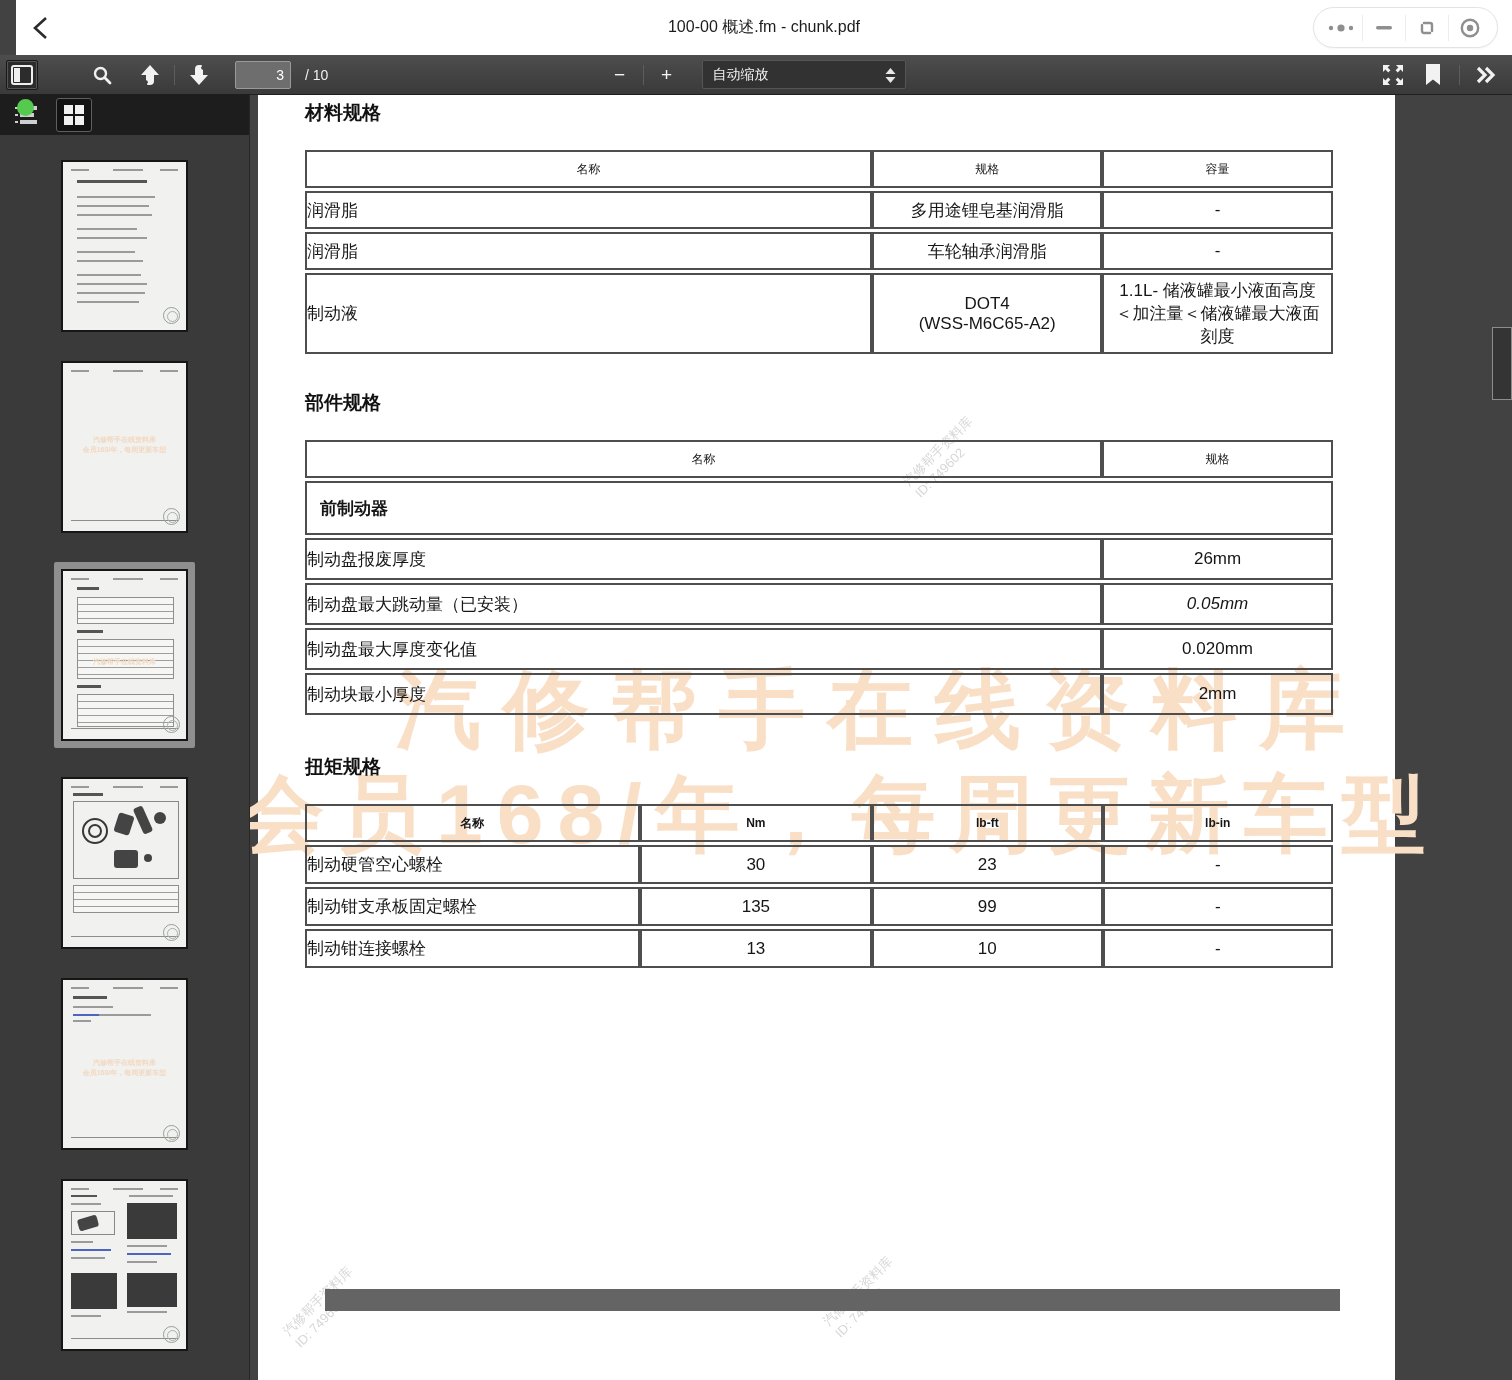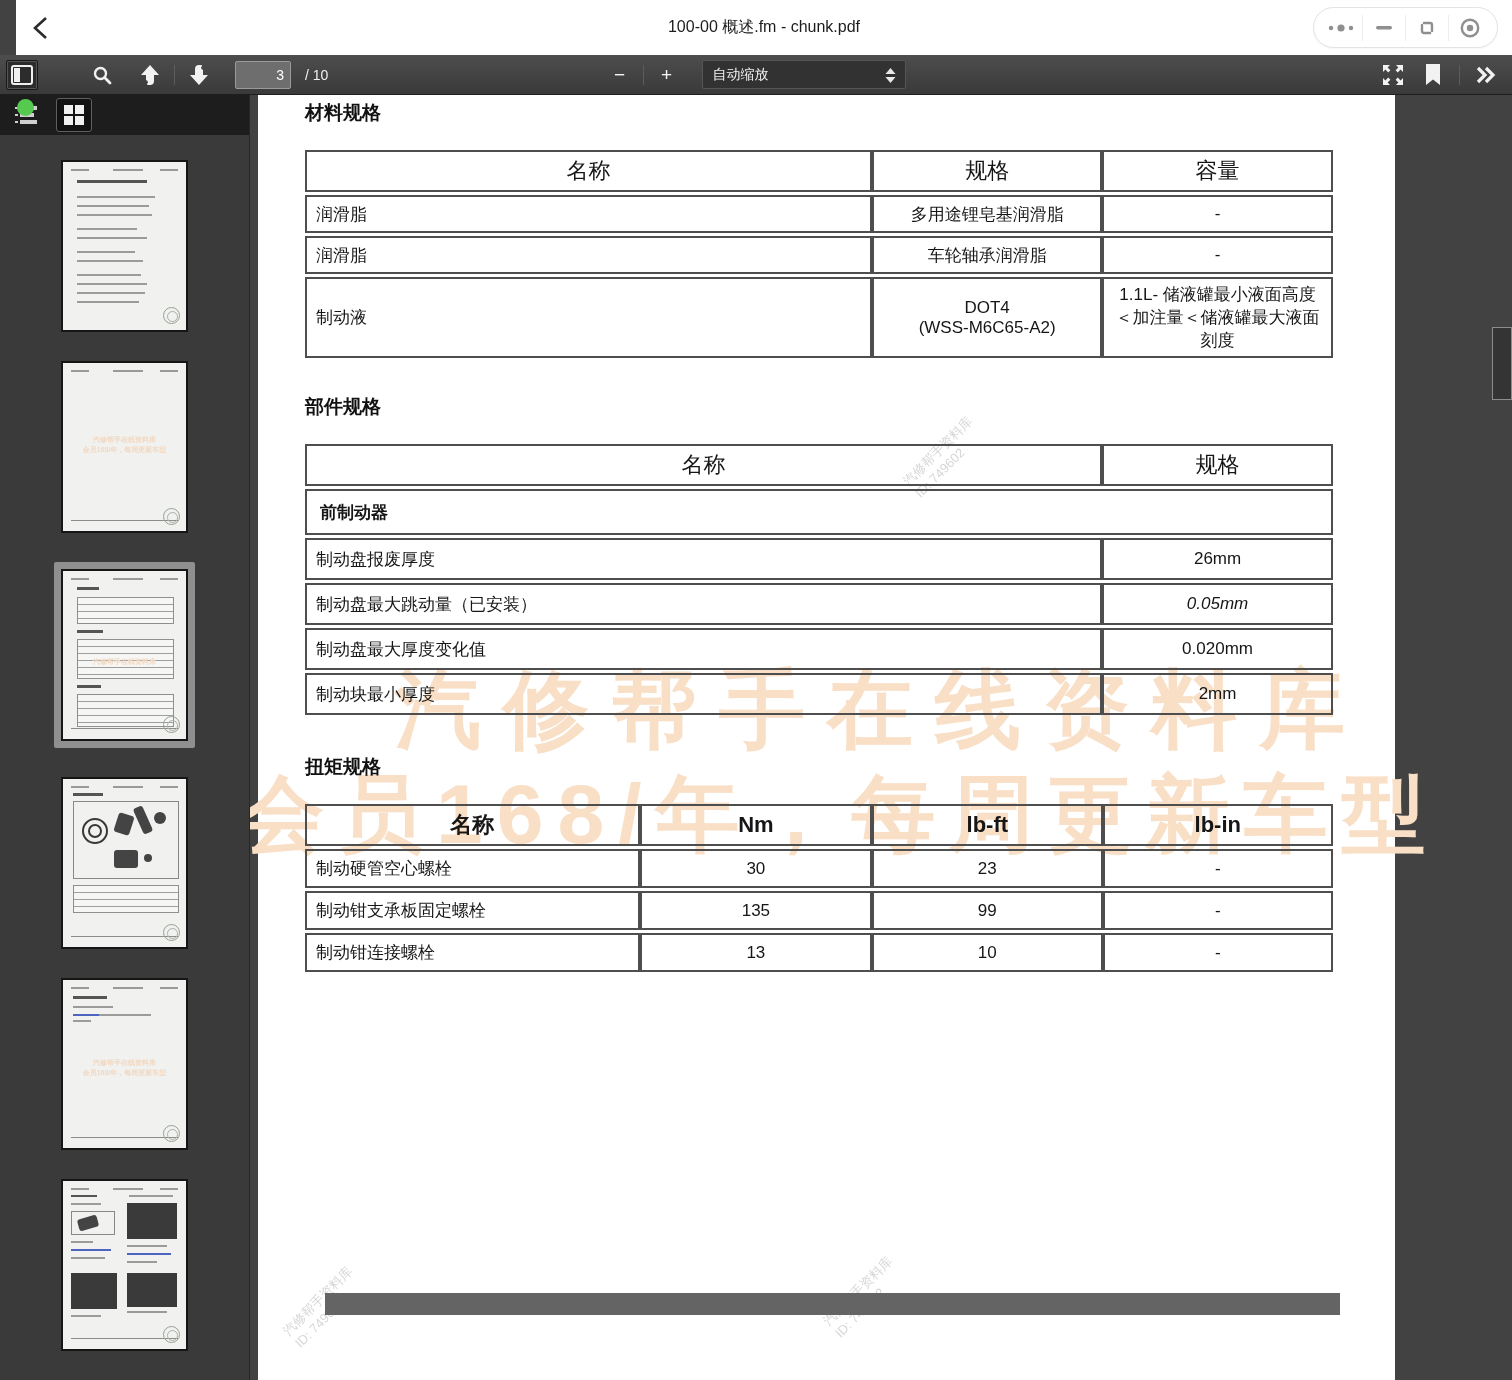--- a/index.html
+++ b/index.html
@@ -78,23 +78,23 @@
   .wm-line { position:absolute; font-weight:bold; color:#f8dfc6; white-space:nowrap; }
   .wm-line.l1 { left:137px; top:557px; font-size:86px; letter-spacing:22px; }
   .wm-line.l2 { left:-18px; top:663px; font-size:84px; letter-spacing:14px; }
   .wm-stamp { position:absolute; color:#d7d7d7; font-size:13px; line-height:17px; transform:rotate(-45deg);
               white-space:pre-line; text-align:left; }
   .page-content { position:relative; z-index:2; padding:5px 62px 0 47px; }
   .sec-heading { font-size:19px; font-weight:bold; color:#111; }
   .doc-table { border-collapse:separate; border-spacing:0 3px; table-layout:fixed; width:1028px; }
   .doc-table td, .doc-table th { border:2px solid #4e4e4e; font-size:17px; color:#161616; text-align:center;
                                  padding:4px 8px; white-space:pre-line; font-weight:normal; vertical-align:middle; }
-  .doc-table .colname { text-align:left; padding-left:9px; }
+  .doc-table .colname { text-align:left; padding-left:0; }
   .doc-table .group td { text-align:left; font-weight:bold; padding-left:13px; }
-  .doc-table thead th { font-size:22px; }
+  .doc-table thead th { font-size:12px; }
   .doc-table thead.bold-h th { font-weight:bold; }
   .m-heading2 { margin-top:33px; }
   .m-heading3 { margin-top:36px; }
   .m-table { margin-top:21px; }
   .gray-bar { margin:318px 0 0 20px; width:1015px; height:22px; background:#646464; }
   .scroll-thumb { position:absolute; right:0; top:232px; width:20px; height:73px; background:#343434;
                   border:1px solid #8d8d8d; z-index:5; }
   svg { display:block; }
 </style>
 </head>
@@ -406,21 +406,21 @@
                 <col style="width: 230px;">
               </colgroup>
               <thead>
                 <tr>
                   <th style="height: 38px;">名称</th>
                   <th style="height: 38px;">规格</th>
                 </tr>
               </thead>
               <tbody>
                 <tr class="group">
-                  <td colspan="2" style="height: 46px;">前制动器</td>
+                  <td colspan="2" style="height: 54px;">前制动器</td>
                 </tr>
                 <tr>
                   <td class="colname" style="height: 42px;">制动盘报废厚度</td>
                   <td style="height: 42px;">26mm</td>
                 </tr>
                 <tr>
                   <td class="colname" style="height: 42px;">制动盘最大跳动量（已安装）</td>
                   <td style="height: 42px; font-style: italic;">0.05mm</td>
                 </tr>
                 <tr>

